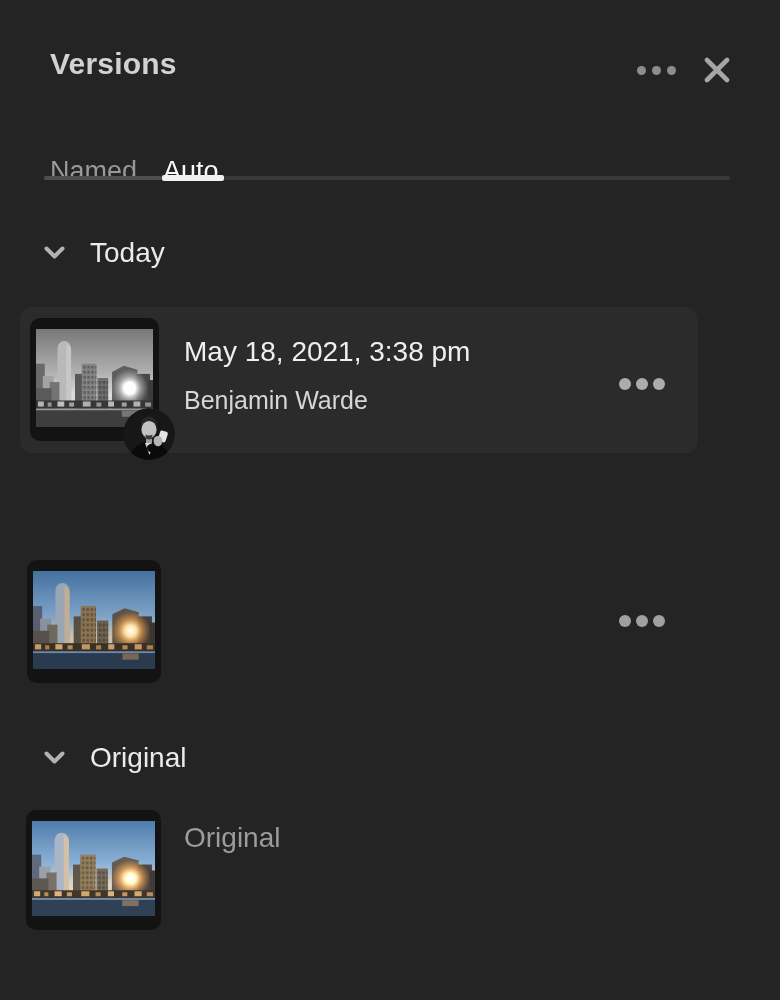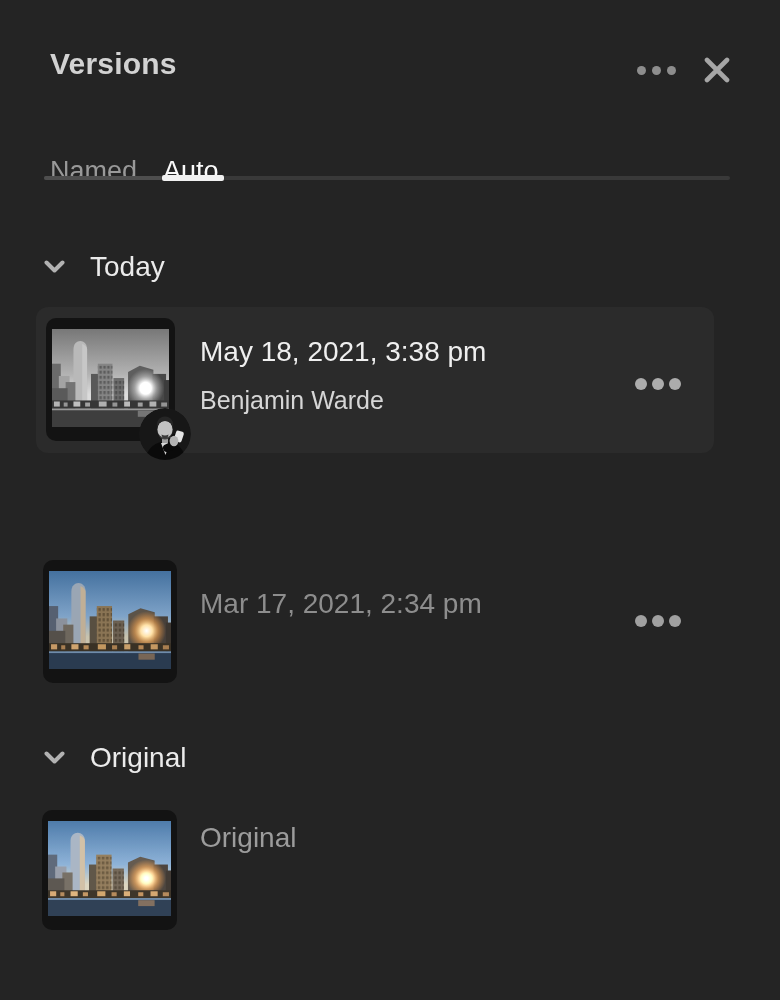--- a/index.html
+++ b/index.html
@@ -26,26 +26,26 @@
   .tab-named { left:50px; color:#999999; }
   .tab-auto  { left:163px; color:#fafafa; }
   .tab-track { position:absolute; left:44px; top:176px; width:686px; height:4px; background:#393939; border-radius:2px; }
   .tab-track .seg-named  { position:absolute; left:0; top:0; width:118px; height:4px; background:#4e4e4e; border-radius:2px; }
   .tab-track .seg-active { position:absolute; left:118px; top:-1px; width:62px; height:6px; background:#f1f1f1; border-radius:2px; }
 
   
   .section-header { position:absolute; left:44px; display:flex; align-items:center; cursor:pointer; }
   .section-header .chev { margin-right:25px; display:block; }
   .section-header .sec-label { font-size:28px; color:#ebebeb; line-height:34px; }
-  .sec-today    { top:250px; }
+  .sec-today    { top:236px; }
   .sec-march    { top:496px; }
   .sec-original { top:741px; }
 
   
-  .row { position:absolute; left:36px; width:678px; height:146px; }
+  .row { position:absolute; left:20px; width:678px; height:146px; }
   .row-today    { top:307px; background:#2b2b2b; border-radius:12px; }
   .row-march    { top:550px; height:145px; }
   .row-original { top:800px; height:145px; }
 
   .thumb-tile { position:absolute; background:#131313; border-radius:10px; overflow:hidden; }
   .row-today    .thumb-tile { left:10px; top:11px; width:129px; height:123px; }
   .row-march    .thumb-tile { left:7px;  top:10px; width:134px; height:123px; }
   .row-original .thumb-tile { left:6px;  top:10px; width:135px; height:120px; }
   .thumb-photo { position:absolute; left:6px; right:6px; top:11px; bottom:14px; overflow:hidden; }
   .thumb-photo svg { width:100%; height:100%; display:block; }
@@ -192,21 +192,20 @@
 
 
   <div class="row row-march">
     <div class="thumb-tile">
       <div class="thumb-photo">
           <svg preserveAspectRatio="none">
             <use href="#skyline" width="122" height="99"></use>
           </svg>
         </div>
     </div>
-    <div class="row-title">Mar 17, 2021, 2:34 pm</div>
     <button class="icon-btn row-more" aria-label="Version options">
       <span class="dot"></span>
       <span class="dot"></span>
       <span class="dot"></span>
     </button>
   </div>
 
   <div class="section-header sec-original">
     <svg class="chev" width="21" height="14" viewBox="0 0 21 14">
       <path d="M2.5,2.5 L10.5,10.5 L18.5,2.5" stroke="#b2b2b2" stroke-width="4" fill="none" stroke-linecap="round" stroke-linejoin="round"></path>

